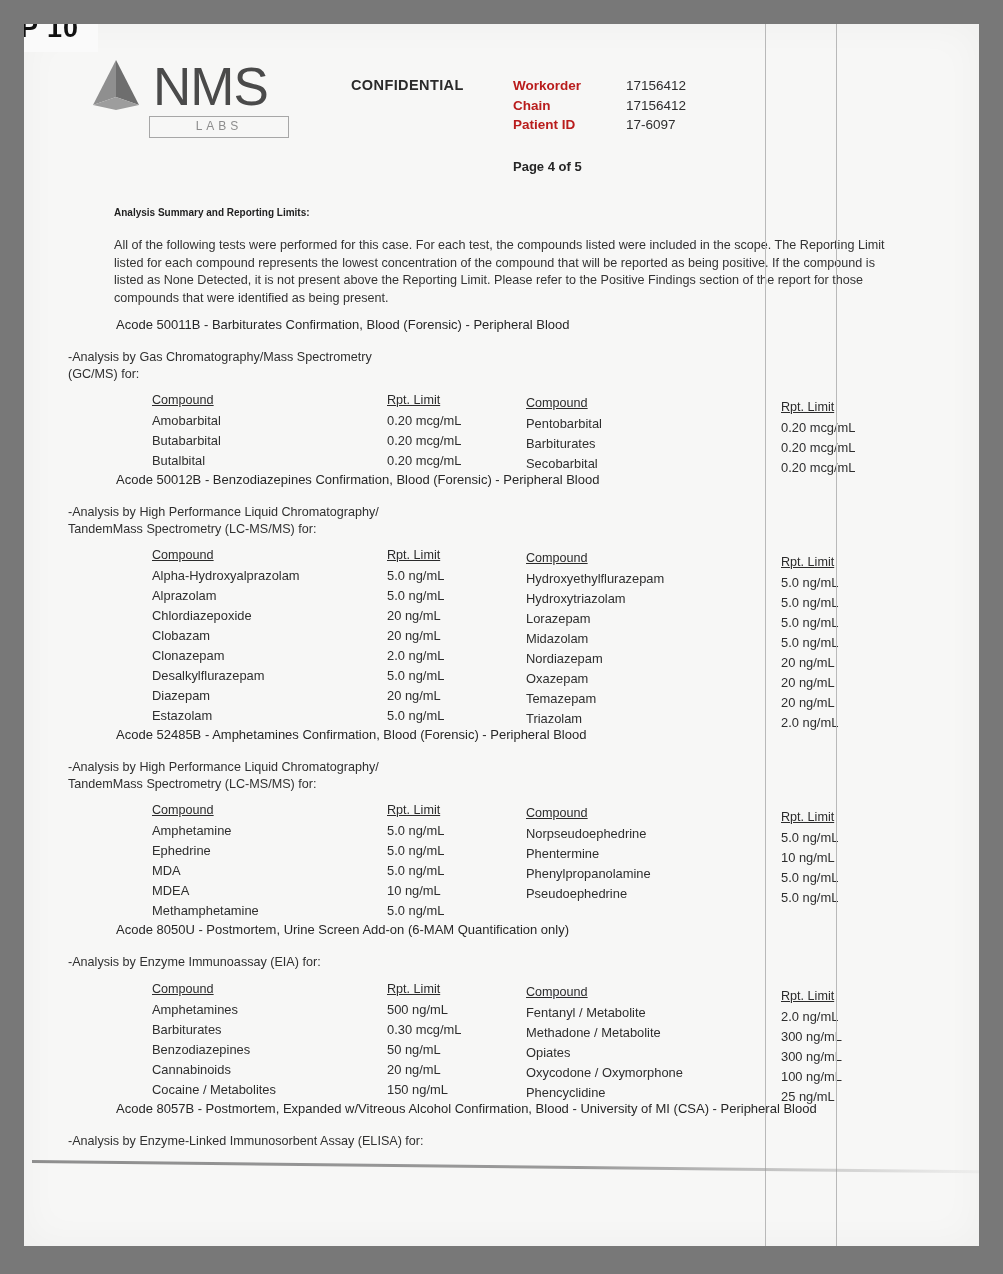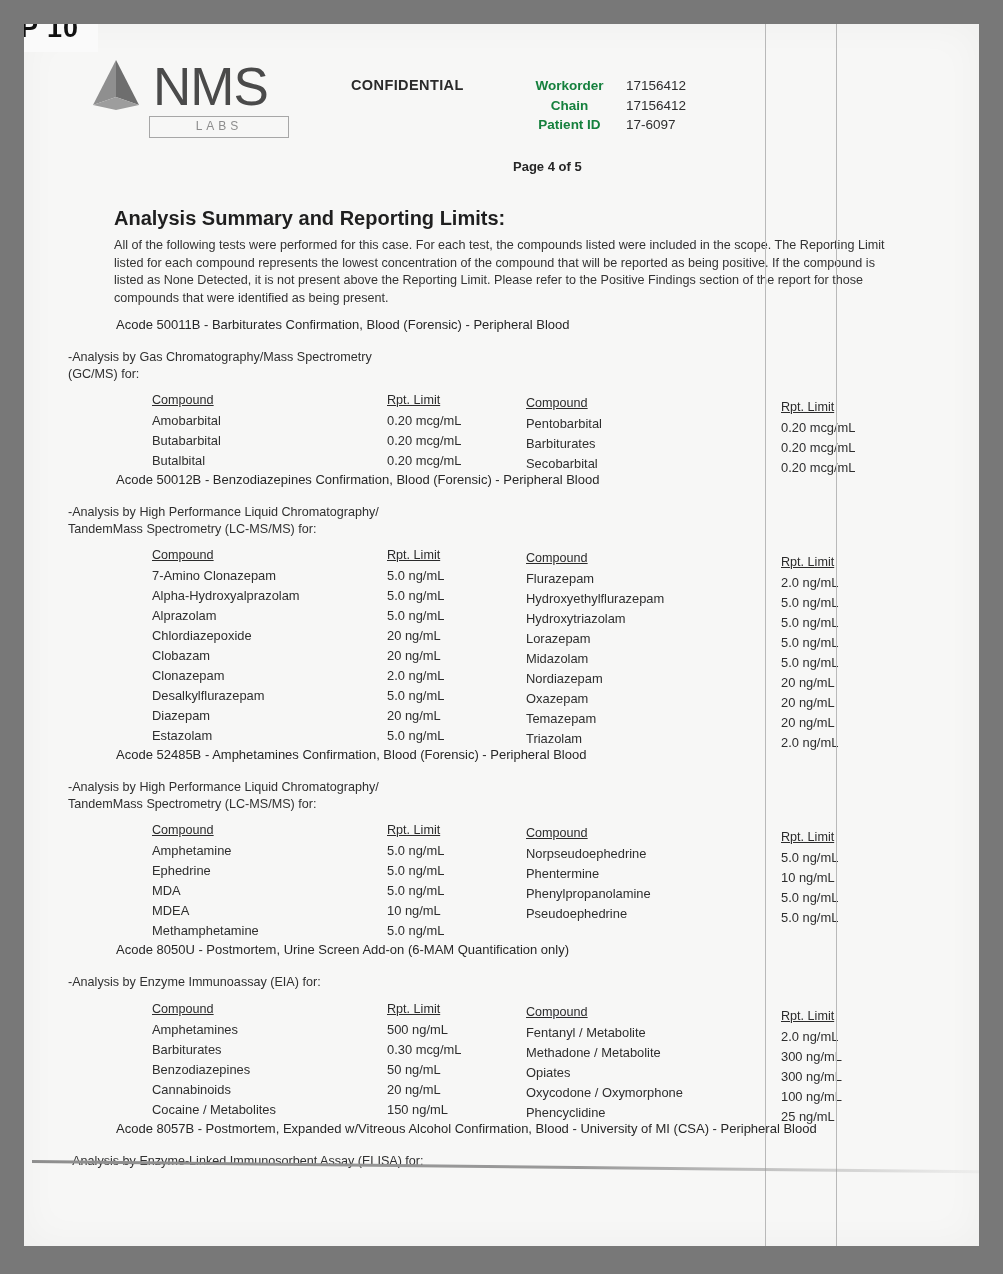--- a/index.html
+++ b/index.html
@@ -109,39 +109,39 @@
     left: 327px;
     top: 53px;
     font-size: 14.5px;
     font-weight: bold;
     letter-spacing: 0.4px;
     color: #2a2a2a;
   }
 
   #meta-block { position: absolute; left: 489px; top: 52px; }
   .meta-row { display: flex; font-size: 13.5px; line-height: 19.5px; }
-  .meta-key { width: 113px; font-weight: bold; color: #15803d; text-align: center; }
+  .meta-key { width: 113px; font-weight: bold; color: #b91c1c; }
   .meta-val { color: #2e2e2e; }
   #page-of {
     position: absolute;
     left: 489px;
     top: 135px;
     font-size: 13px;
     font-weight: bold;
     color: #262626;
   }
 
   
   #doc-body { position: absolute; left: 0; top: 150px; right: 0; }
 
   #summary-title {
     position: absolute;
     left: 90px;
     top: 33px;
-    font-size: 20px;
+    font-size: 10px;
     font-weight: bold;
     color: #1f1f1f;
   }
   #summary-para {
     position: absolute;
     left: 90px;
     top: 63px;
     width: 790px;
     font-size: 12.6px;
     line-height: 17.5px;
@@ -314,27 +314,20 @@
                   <th></th>
                   <th>Compound</th>
                   <th>Rpt. Limit</th>
                   <th class="skew2">Compound</th>
                   <th class="skew">Rpt. Limit</th>
                 </tr>
               </thead>
               <tbody>
                 <tr>
                   <td></td>
-                  <td>7-Amino Clonazepam</td>
-                  <td>5.0 ng/mL</td>
-                  <td class="skew2">Flurazepam</td>
-                  <td class="skew">2.0 ng/mL</td>
-                </tr>
-                <tr>
-                  <td></td>
                   <td>Alpha-Hydroxyalprazolam</td>
                   <td>5.0 ng/mL</td>
                   <td class="skew2">Hydroxyethylflurazepam</td>
                   <td class="skew">5.0 ng/mL</td>
                 </tr>
                 <tr>
                   <td></td>
                   <td>Alprazolam</td>
                   <td>5.0 ng/mL</td>
                   <td class="skew2">Hydroxytriazolam</td>

